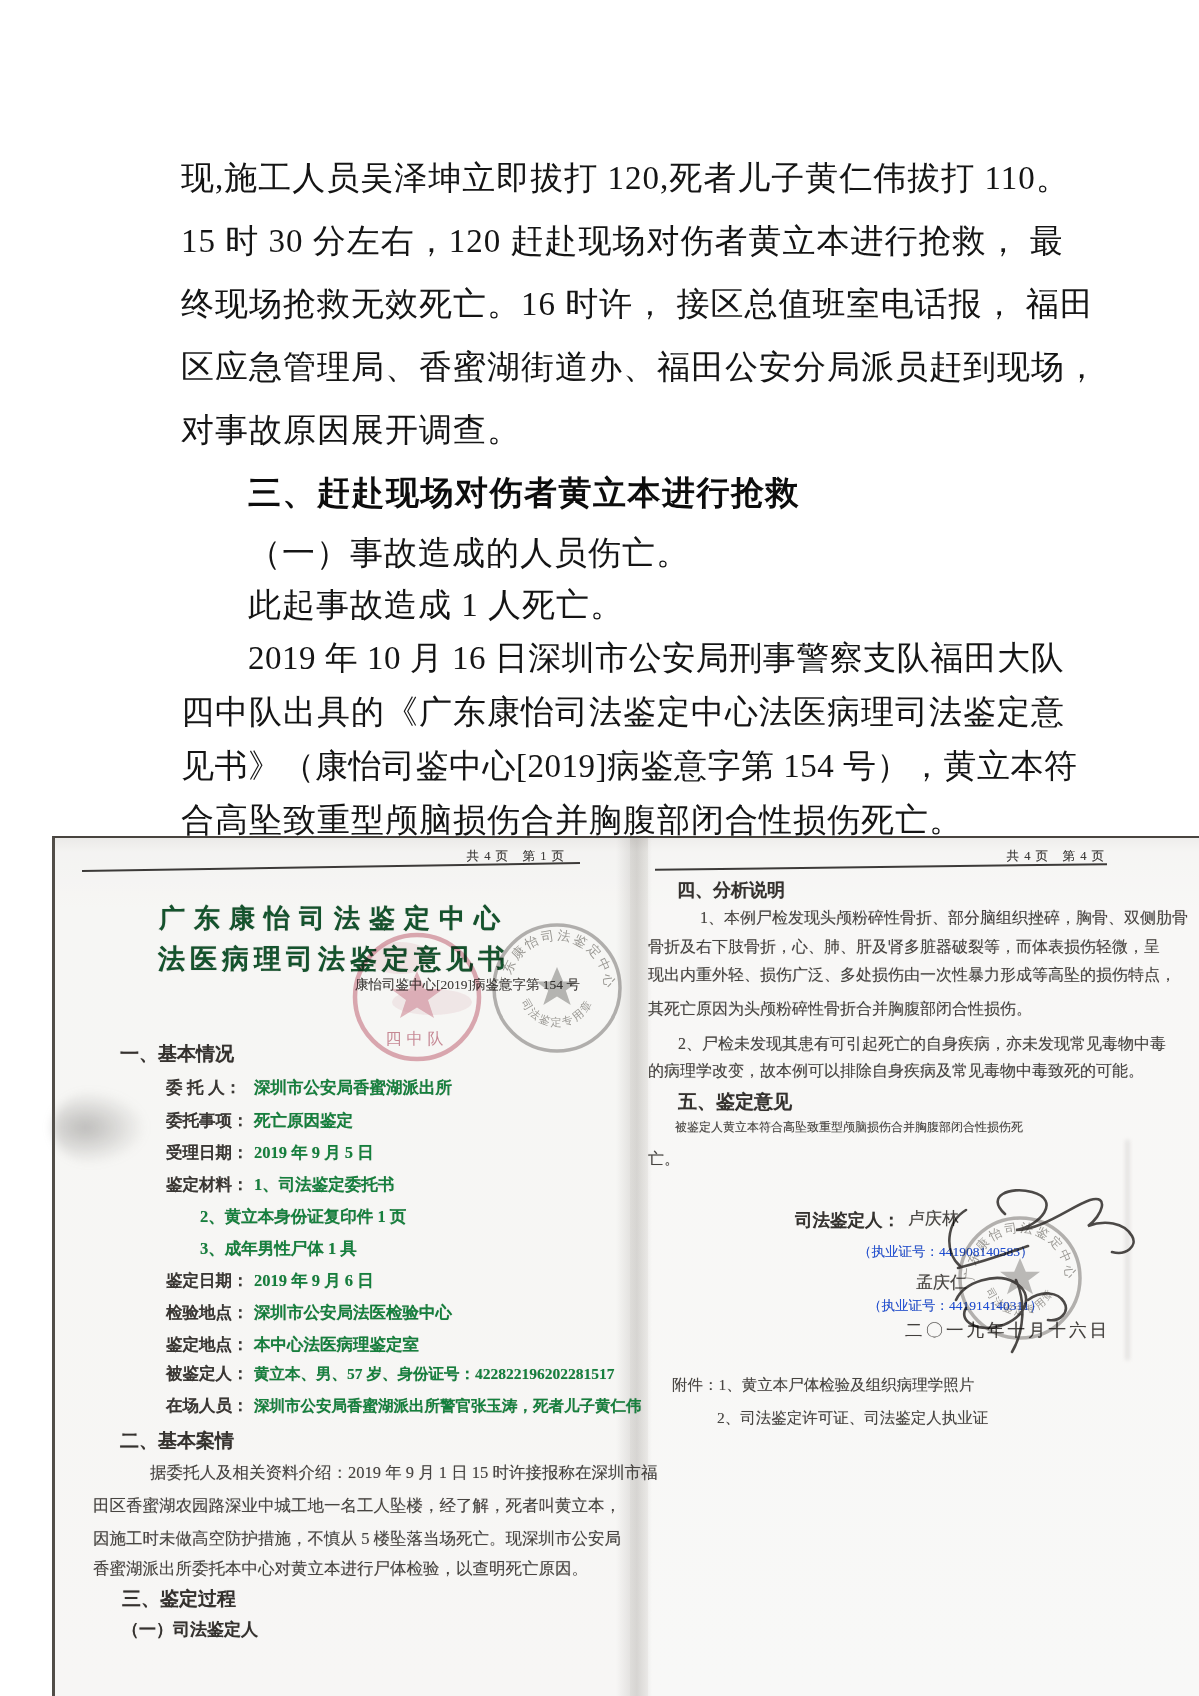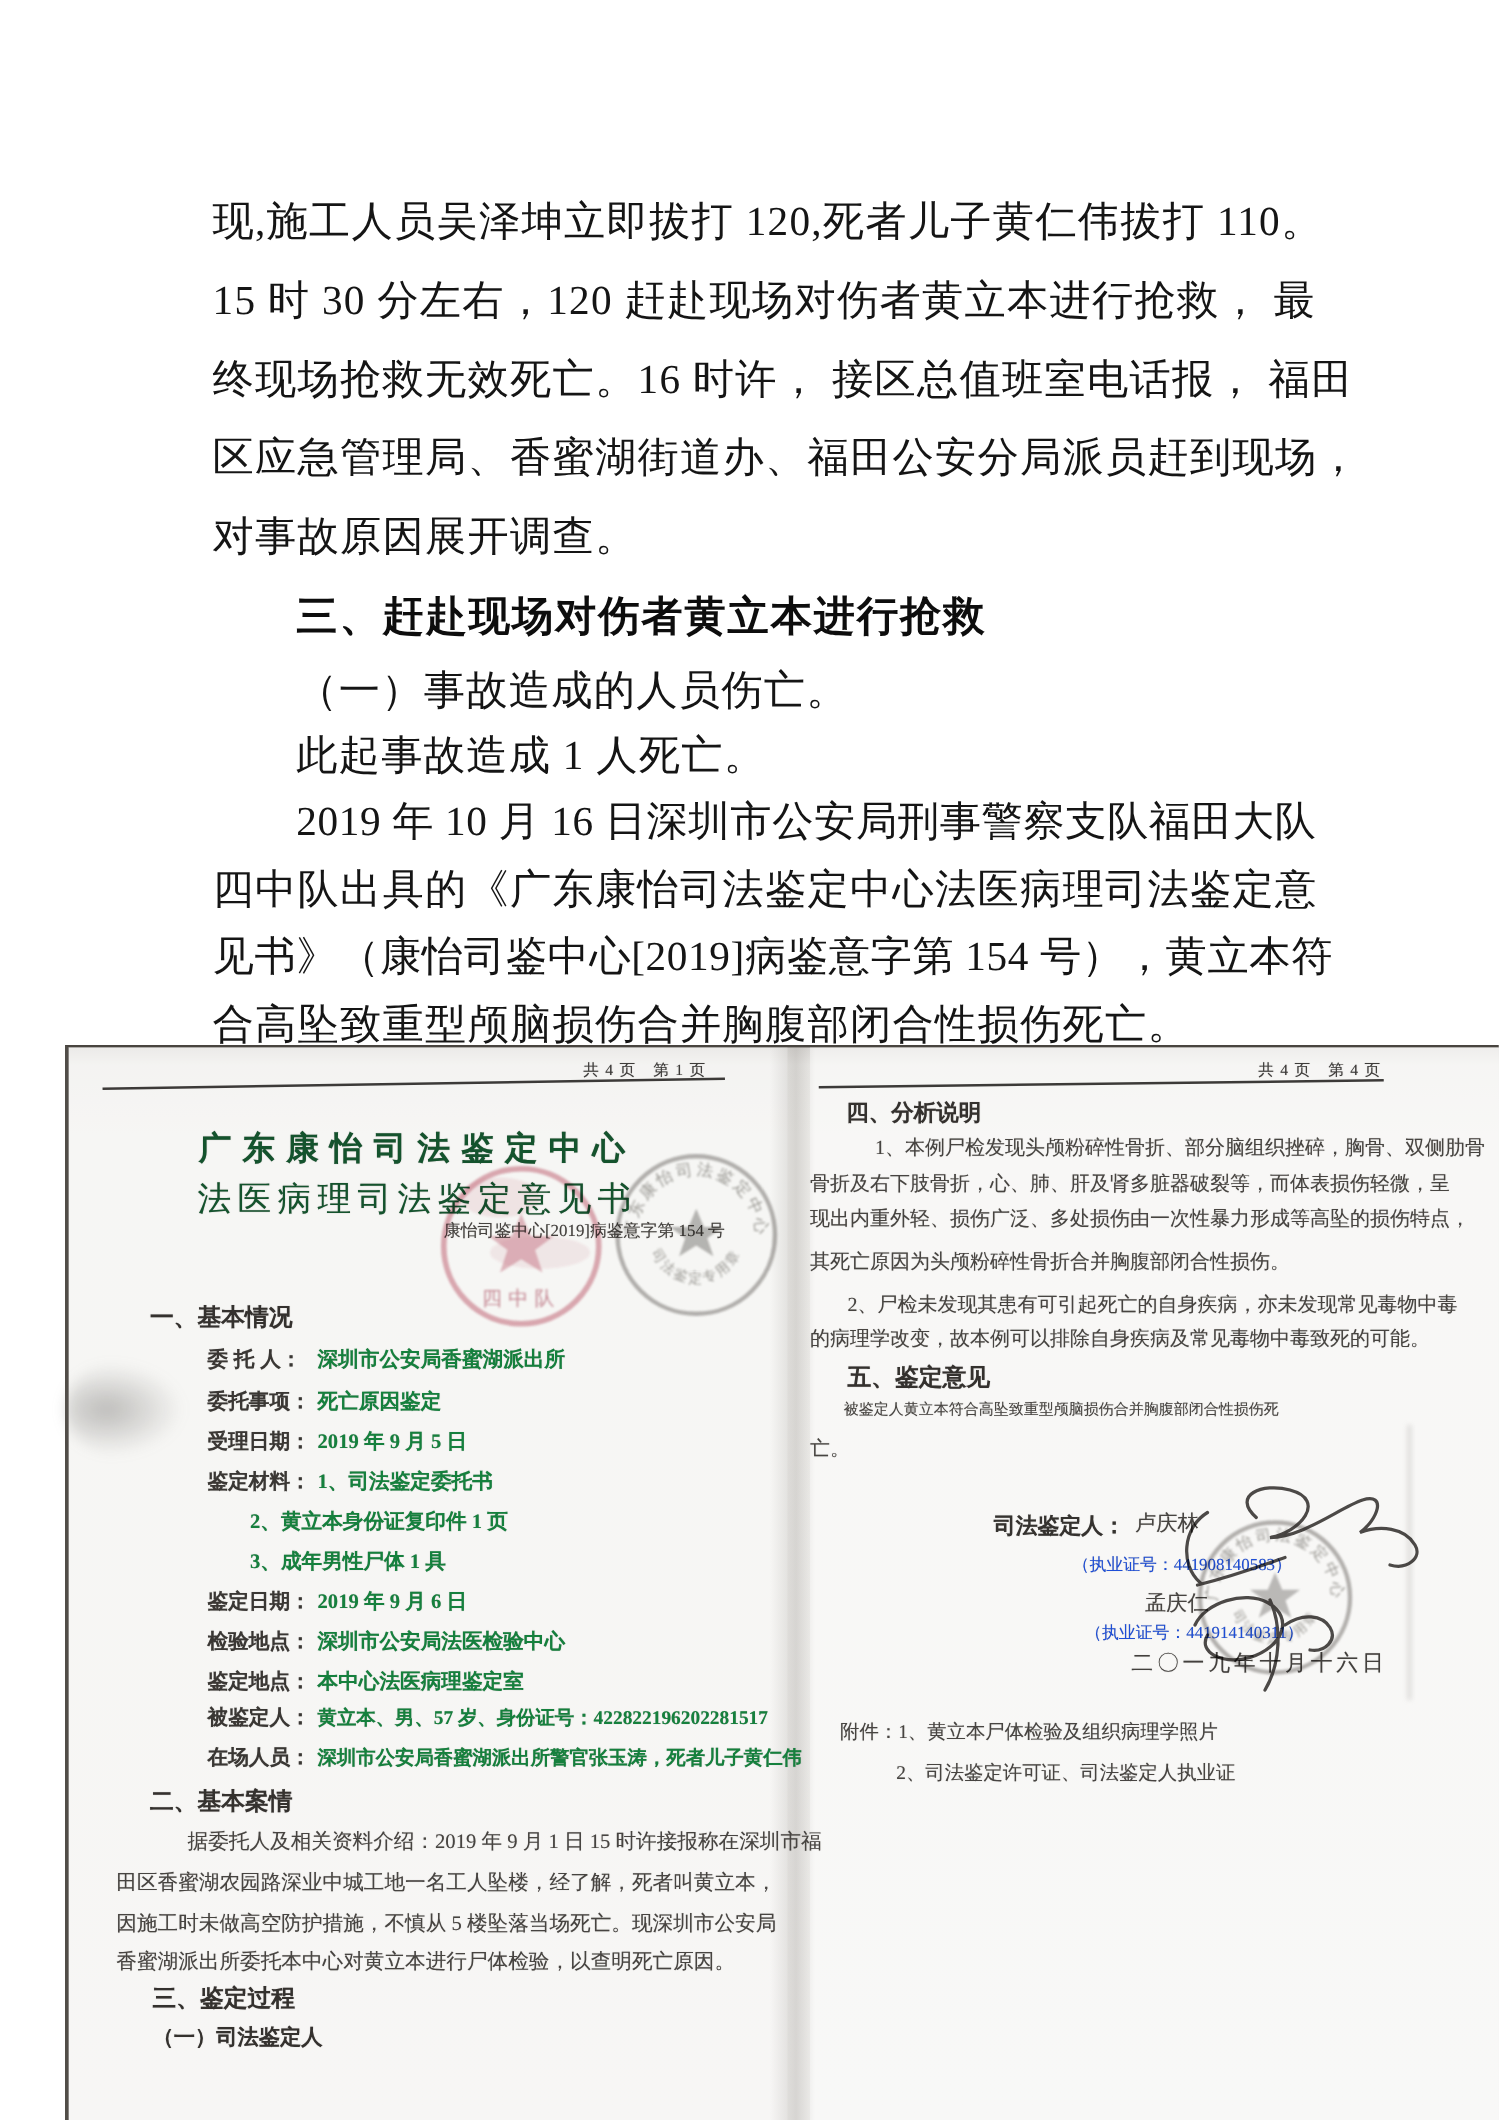--- a/index.html
+++ b/index.html
@@ -2,41 +2,41 @@
 <html><head>
 <meta charset="utf-8">
 <style>
   html,body{margin:0;padding:0;}
   body{
     width:1199px;height:1696px;position:relative;background:#ffffff;
     font-family:"Liberation Serif","DejaVu Serif",serif;overflow:hidden;
   }
   .abs{position:absolute;white-space:nowrap;}
   
-  .rl{font-size:33px;color:#151515;letter-spacing:1px;line-height:40px;}
+  .rl{font-size:33px;color:#151515;letter-spacing:1px;line-height:40px;margin-left:11px;}
   .rl.bold{font-family:"Liberation Sans","DejaVu Sans",sans-serif;font-weight:bold;letter-spacing:1.5px;color:#0d0d0d;}
   
   .photo{
     position:absolute;left:52px;top:836px;width:1147px;height:860px;
     background:linear-gradient(180deg,#dddbd8 0px,#ecebe8 14px,#f0efec 70px,#f1f0ee 100%);
     border-top:2px solid #48443f;border-left:3px solid #514d48;
   }
   .pageL{position:absolute;left:55px;top:838px;width:575px;height:858px;background:rgba(255,255,255,.42);}
   .pageR{position:absolute;left:648px;top:838px;width:551px;height:858px;background:rgba(255,255,255,.5);}
   .fold{position:absolute;left:616px;top:838px;width:36px;height:858px;
     background:linear-gradient(90deg,rgba(110,105,100,0) 0%,rgba(110,105,100,.16) 45%,rgba(110,105,100,.20) 58%,rgba(110,105,100,0) 100%);}
   .smudge{position:absolute;left:52px;top:1090px;width:95px;height:75px;border-radius:50%;
     background:radial-gradient(ellipse at 35% 50%,rgba(110,108,106,.42),rgba(110,108,106,0) 70%);filter:blur(5px);}
   .vline-faint{position:absolute;left:1126px;top:1140px;width:3px;height:220px;background:rgba(150,147,143,.3);filter:blur(2px);}
   .rule{position:absolute;height:2px;background:#3c3a38;}
   .pind{font-size:12.5px;color:#3d3b39;letter-spacing:1px;text-shadow:0 0 .6px rgba(60,58,55,.5);}
   
   .stt{color:#14532d;text-shadow:0 0 .8px rgba(66,62,58,.5);}
   .title1{font-size:26px;font-weight:bold;letter-spacing:9px;}
-  .title2{font-size:27px;font-weight:normal;letter-spacing:5px;}
+  .title2{font-size:27px;font-weight:bold;letter-spacing:5px;}
   .docno{font-size:13.5px;color:#45423f;text-shadow:0 0 .6px rgba(70,66,62,.45);}
   .sh{font-family:"Liberation Sans","DejaVu Sans",sans-serif;font-weight:bold;font-size:19px;color:#34312e;text-shadow:0 0 .7px rgba(55,52,49,.45);}
   .sb{font-size:16.5px;color:#474441;text-shadow:0 0 .7px rgba(72,68,64,.42);}
   .flabel{font-family:"Liberation Sans","DejaVu Sans",sans-serif;font-weight:bold;font-size:16.5px;color:#3a3734;display:inline-block;width:88px;text-shadow:0 0 .6px rgba(60,57,54,.45);margin-left:48px;}
   .fvalue{font-size:16.5px;color:#15803d;text-shadow:0 0 .7px rgba(72,68,64,.42);font-weight:bold;}
   .applabel{font-family:"Liberation Sans","DejaVu Sans",sans-serif;font-weight:bold;font-size:17.5px;color:#35322f;text-shadow:0 0 .6px rgba(60,57,54,.45);}
   .lic{font-size:13.5px;color:#1d4ed8;text-shadow:0 0 .6px rgba(74,71,68,.4);}
   .sdate{font-size:17.5px;color:#43403d;letter-spacing:3px;text-shadow:0 0 .7px rgba(67,64,61,.42);}
   .overlay{position:absolute;left:0;top:0;pointer-events:none;mix-blend-mode:multiply;}
 </style>

